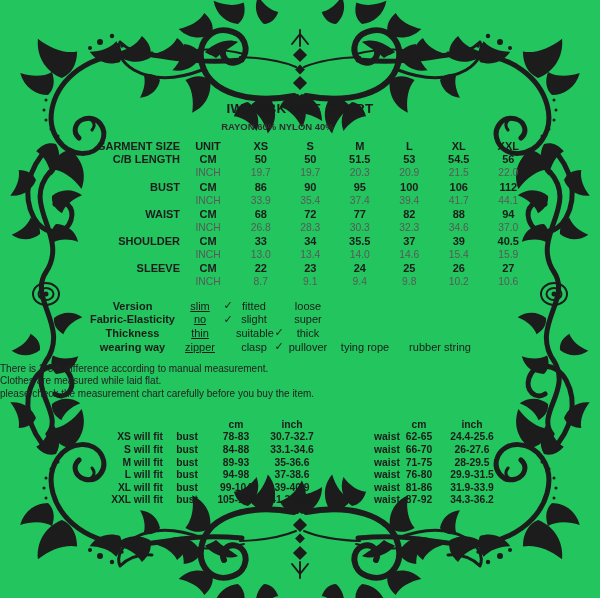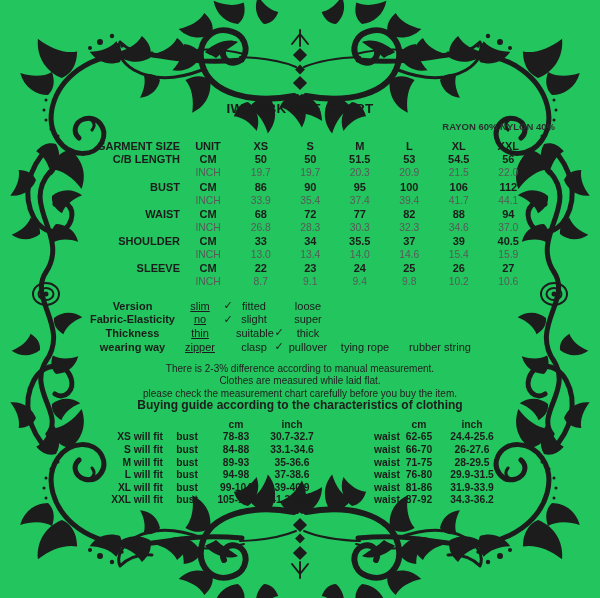--- a/index.html
+++ b/index.html
@@ -3,42 +3,42 @@
 <meta charset="utf-8">
 <style>
   html,body{margin:0;padding:0;background:#fff;}
   .page{position:relative;width:600px;height:598px;background:#22c55e;overflow:hidden;
         font-family:"Liberation Sans","DejaVu Sans",sans-serif;color:#1c1c1c;padding-left:48px;}
   svg.border{position:absolute;left:0;top:0;z-index:0;}
   .content{position:absolute;inset:0;z-index:1;}
 
   .title{position:absolute;top:101px;left:0;width:600px;text-align:center;
          font-size:13.5px;font-weight:bold;letter-spacing:.2px;}
-  .subtitle{position:absolute;top:121px;left:0;width:555px;text-align:right;
+  .subtitle{position:absolute;top:121px;left:0;width:555px;text-align:center;
             font-size:9.5px;font-weight:bold;color:#2e2e2e;}
 
   
   .size-table{position:absolute;top:139px;left:88px;width:445px;}
   .t-row{display:grid;grid-template-columns:92px 56px repeat(6,1fr);height:13.6px;align-items:center;}
   .t-row span{text-align:center;white-space:nowrap;}
   .t-row .c-label{text-align:right;}
   .t-head span{font-weight:bold;font-size:11px;}
   .size-rows .t-row:nth-child(odd) span{font-weight:bold;font-size:11px;color:#1c1c1c;}
   .size-rows .t-row:nth-child(even) span{font-weight:normal;font-size:10.3px;color:#595959;}
 
   
   .attr-block{position:absolute;top:299px;left:85px;}
   .a-row{display:flex;height:13.6px;align-items:center;font-size:11px;}
   .a-row span{text-align:center;white-space:nowrap;}
   .a-label{width:95px;text-align:center;font-weight:bold;}
   .a-c1{width:40px;text-decoration:underline;} .a-c2{width:16px;} .a-c3{width:36px;} .a-c4{width:14px;}
   .a-c5{width:44px;} .a-c6{width:70px;} .a-c7{width:80px;}
 
   
-  .notes{position:absolute;top:363px;left:0;width:600px;text-align:center;}
+  .notes{position:absolute;top:363px;left:0;width:600px;text-align:left;}
   .note{font-size:10px;line-height:12.4px;color:#222;}
   .guide-heading{position:absolute;top:398px;left:0;width:600px;text-align:center;
                  font-size:12px;font-weight:bold;line-height:15px;}
 
   
   .guide-table{position:absolute;top:418px;left:85px;}
   .g-row{display:grid;grid-template-columns:78px 48px 50px 62px 47px 34px 30px 76px;
          height:12.6px;align-items:center;font-size:10.3px;font-weight:bold;}
   .g-row span{text-align:center;white-space:nowrap;}
   .g-row .g-label{text-align:right;}
@@ -309,21 +309,20 @@
         </div>
 
     </div>
 
     <div class="notes">
       <div class="note">There is 2-3% difference according to manual measurement.</div>
       <div class="note">Clothes are measured while laid flat.</div>
       <div class="note">please check the measurement chart carefully before you buy the item.</div>
     </div>
 
-    <div class="guide-heading">Buying guide according to the characteristics of clothing</div>
 
     <div class="guide-table">
       <div class="g-row">
         <span class="g-label"></span>
         <span></span>
         <span>cm</span>
         <span>inch</span>
         <span></span>
         <span></span>
         <span>cm</span>

